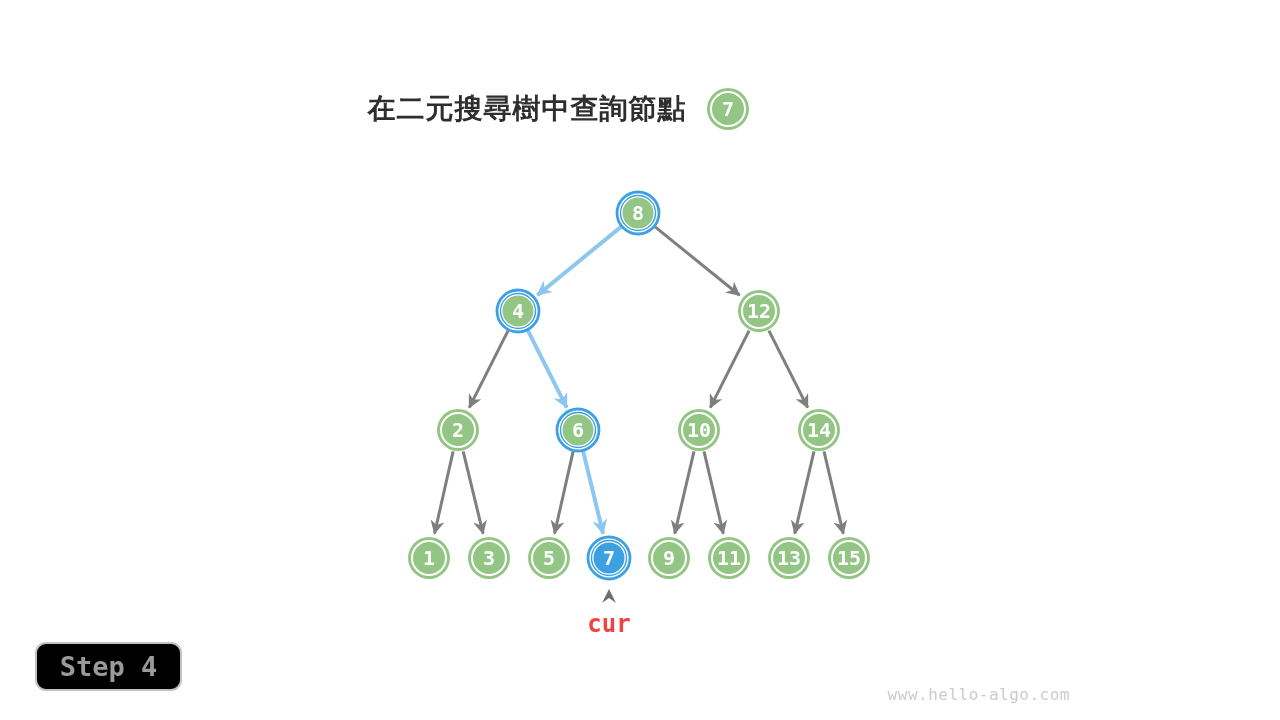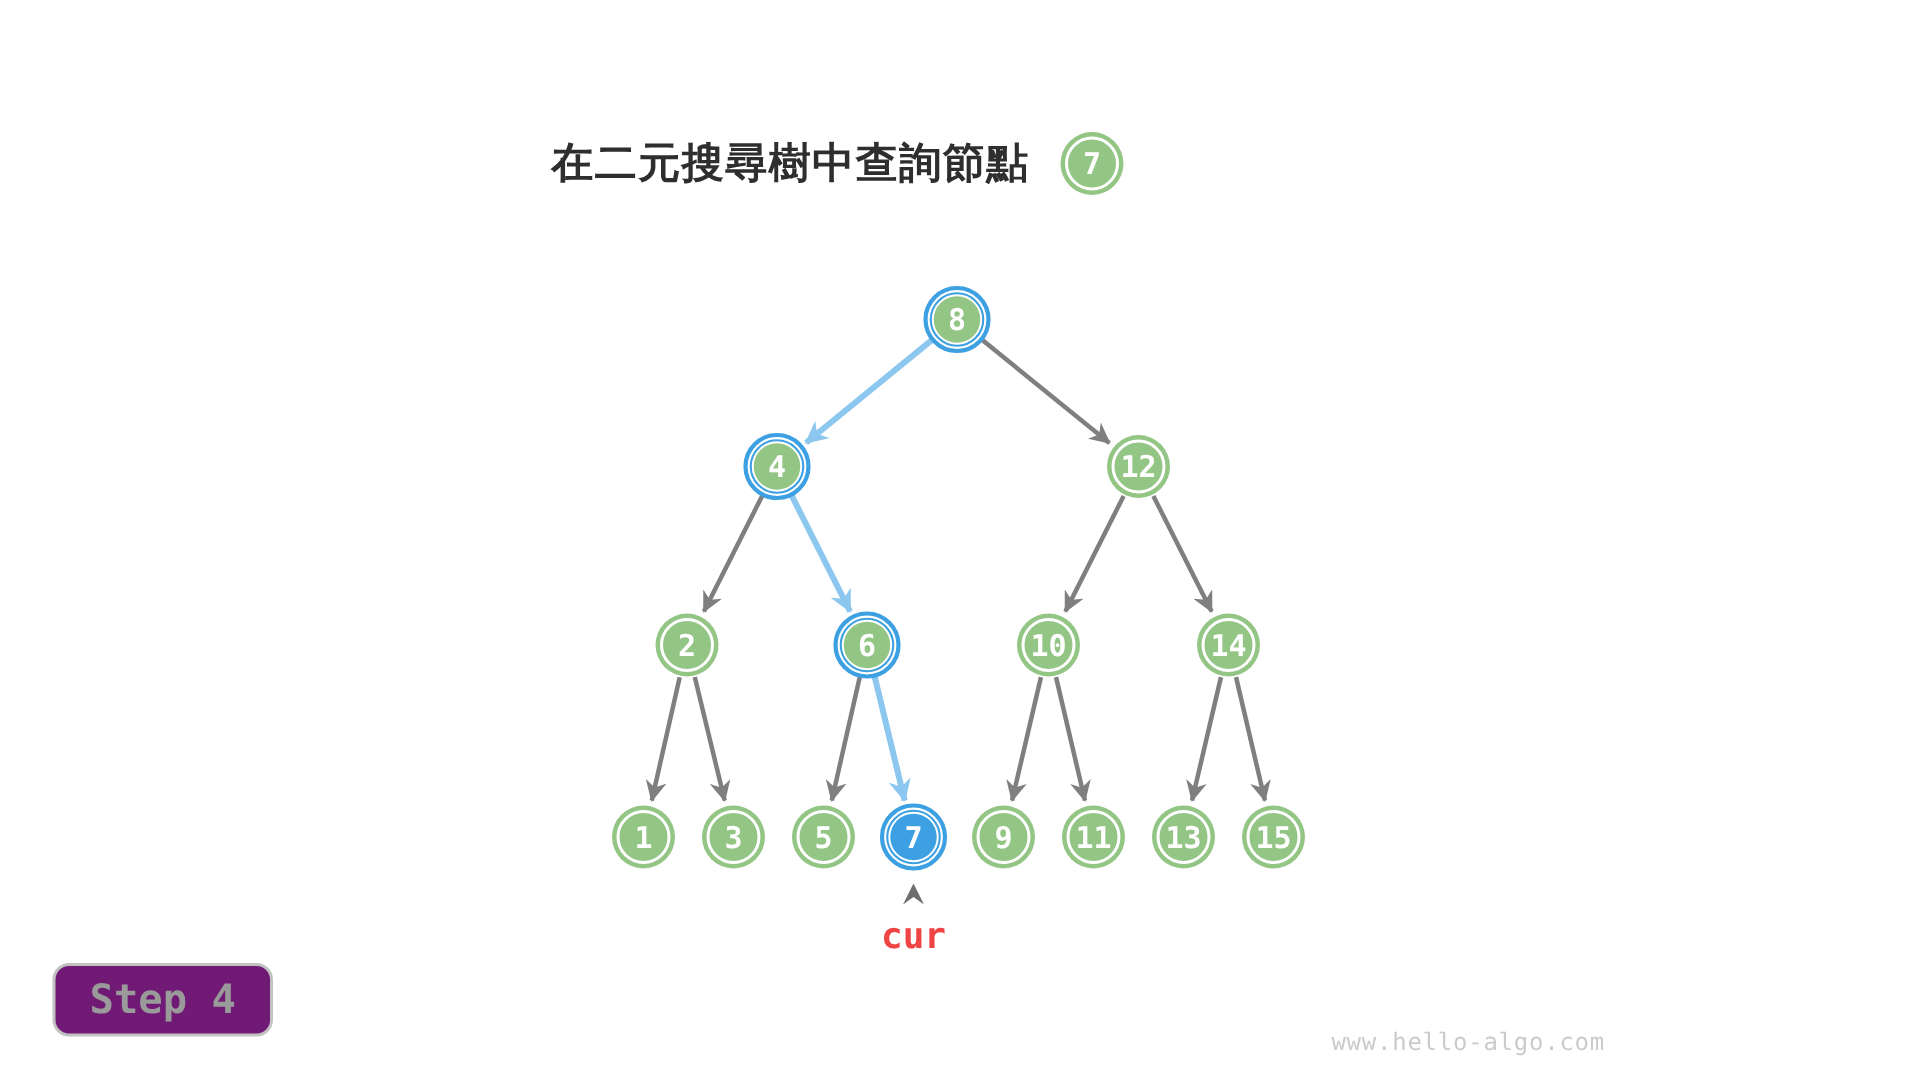--- a/index.html
+++ b/index.html
@@ -190,19 +190,19 @@
       <g>
         <circle cx="849" cy="558" r="21" fill="#93C584"></circle>
         <circle cx="849" cy="558" r="17" fill="none" stroke="#FFFFFF" stroke-width="2"></circle>
         <text x="849" y="565" text-anchor="middle" font-size="20" fill="#FFFFFF" class="node-digit">15</text>
       </g>
       <path d="M 609 589 L 602 603 L 609 598 L 616 603 Z" fill="#6E6E6E"></path>
     </svg>
 
   <div id="cur-label" style="left: 549px; top: 610px; color: #ef4444;">cur</div>
 
-  <div id="step-badge" style="color: rgb(154, 154, 154); background: #701a75; border: 2px solid rgb(194, 194, 194);">
+  <div id="step-badge" style="color: rgb(154, 154, 154); background: #000000; border: 2px solid rgb(194, 194, 194);">
     <span>Step 4</span>
   </div>
 
   <div id="watermark" style="color: rgb(203, 203, 203); text-align: center;">www.hello-algo.com</div>
 
 </div>
 
 </body></html>

